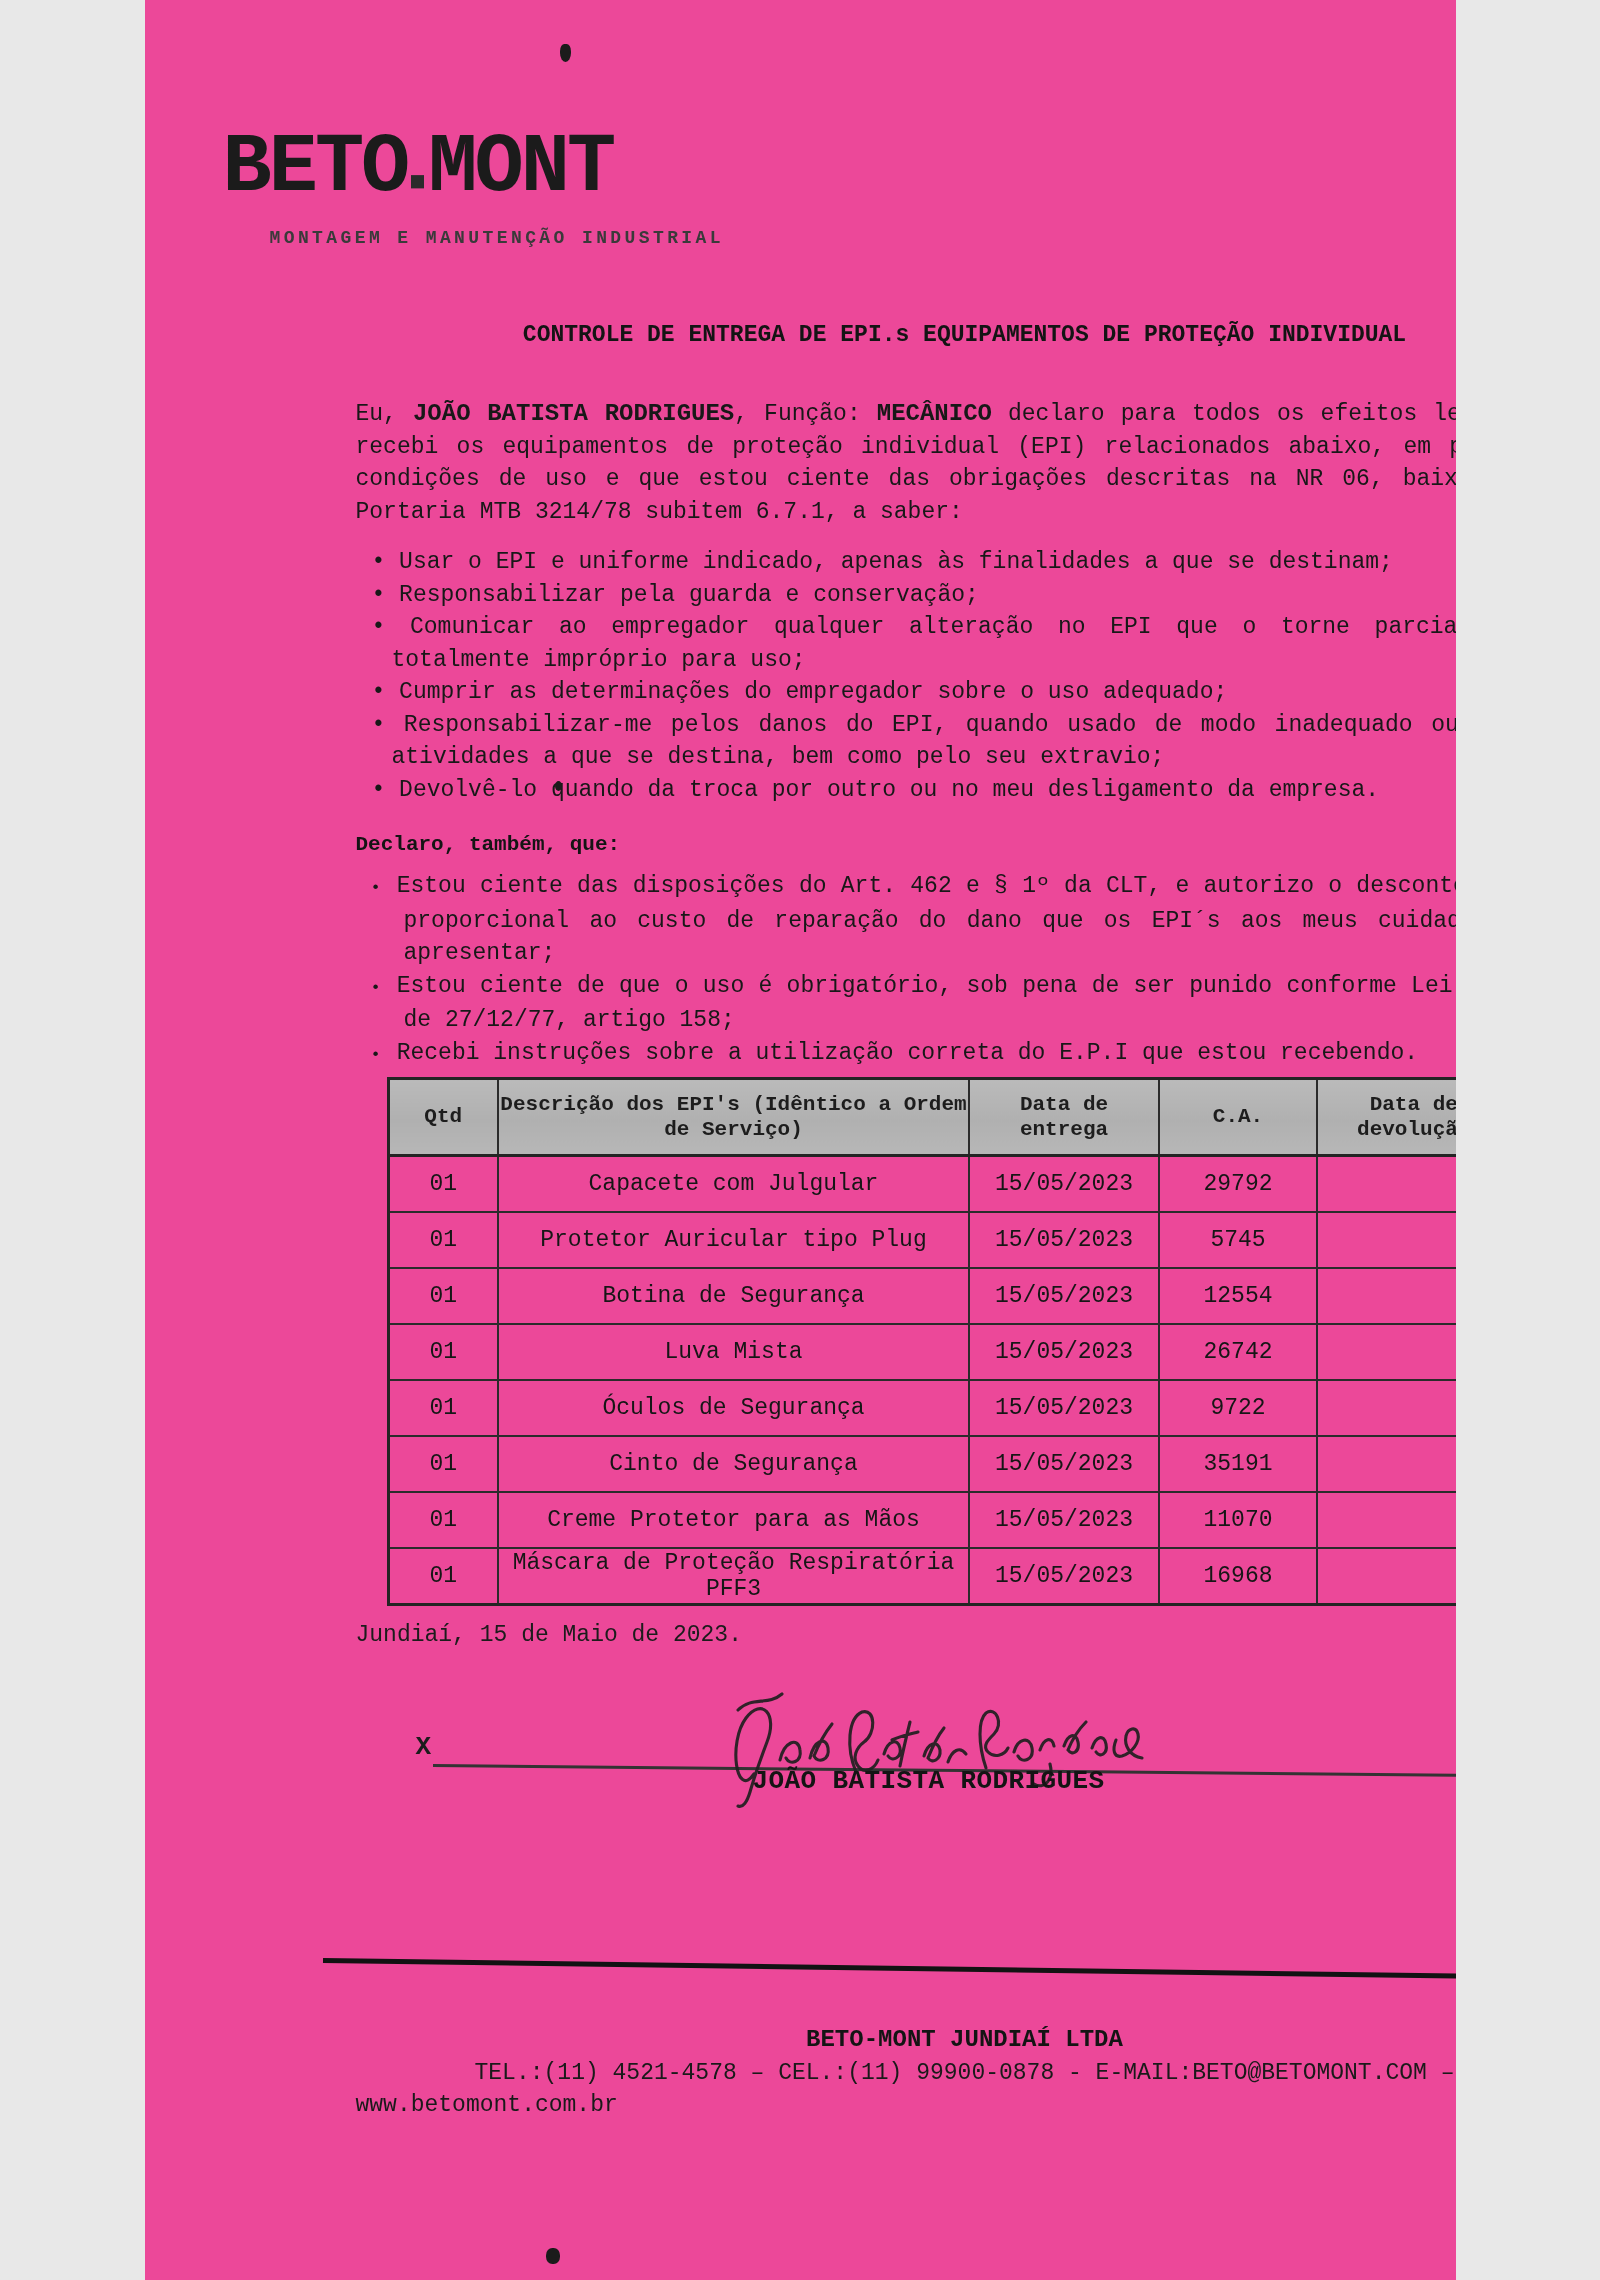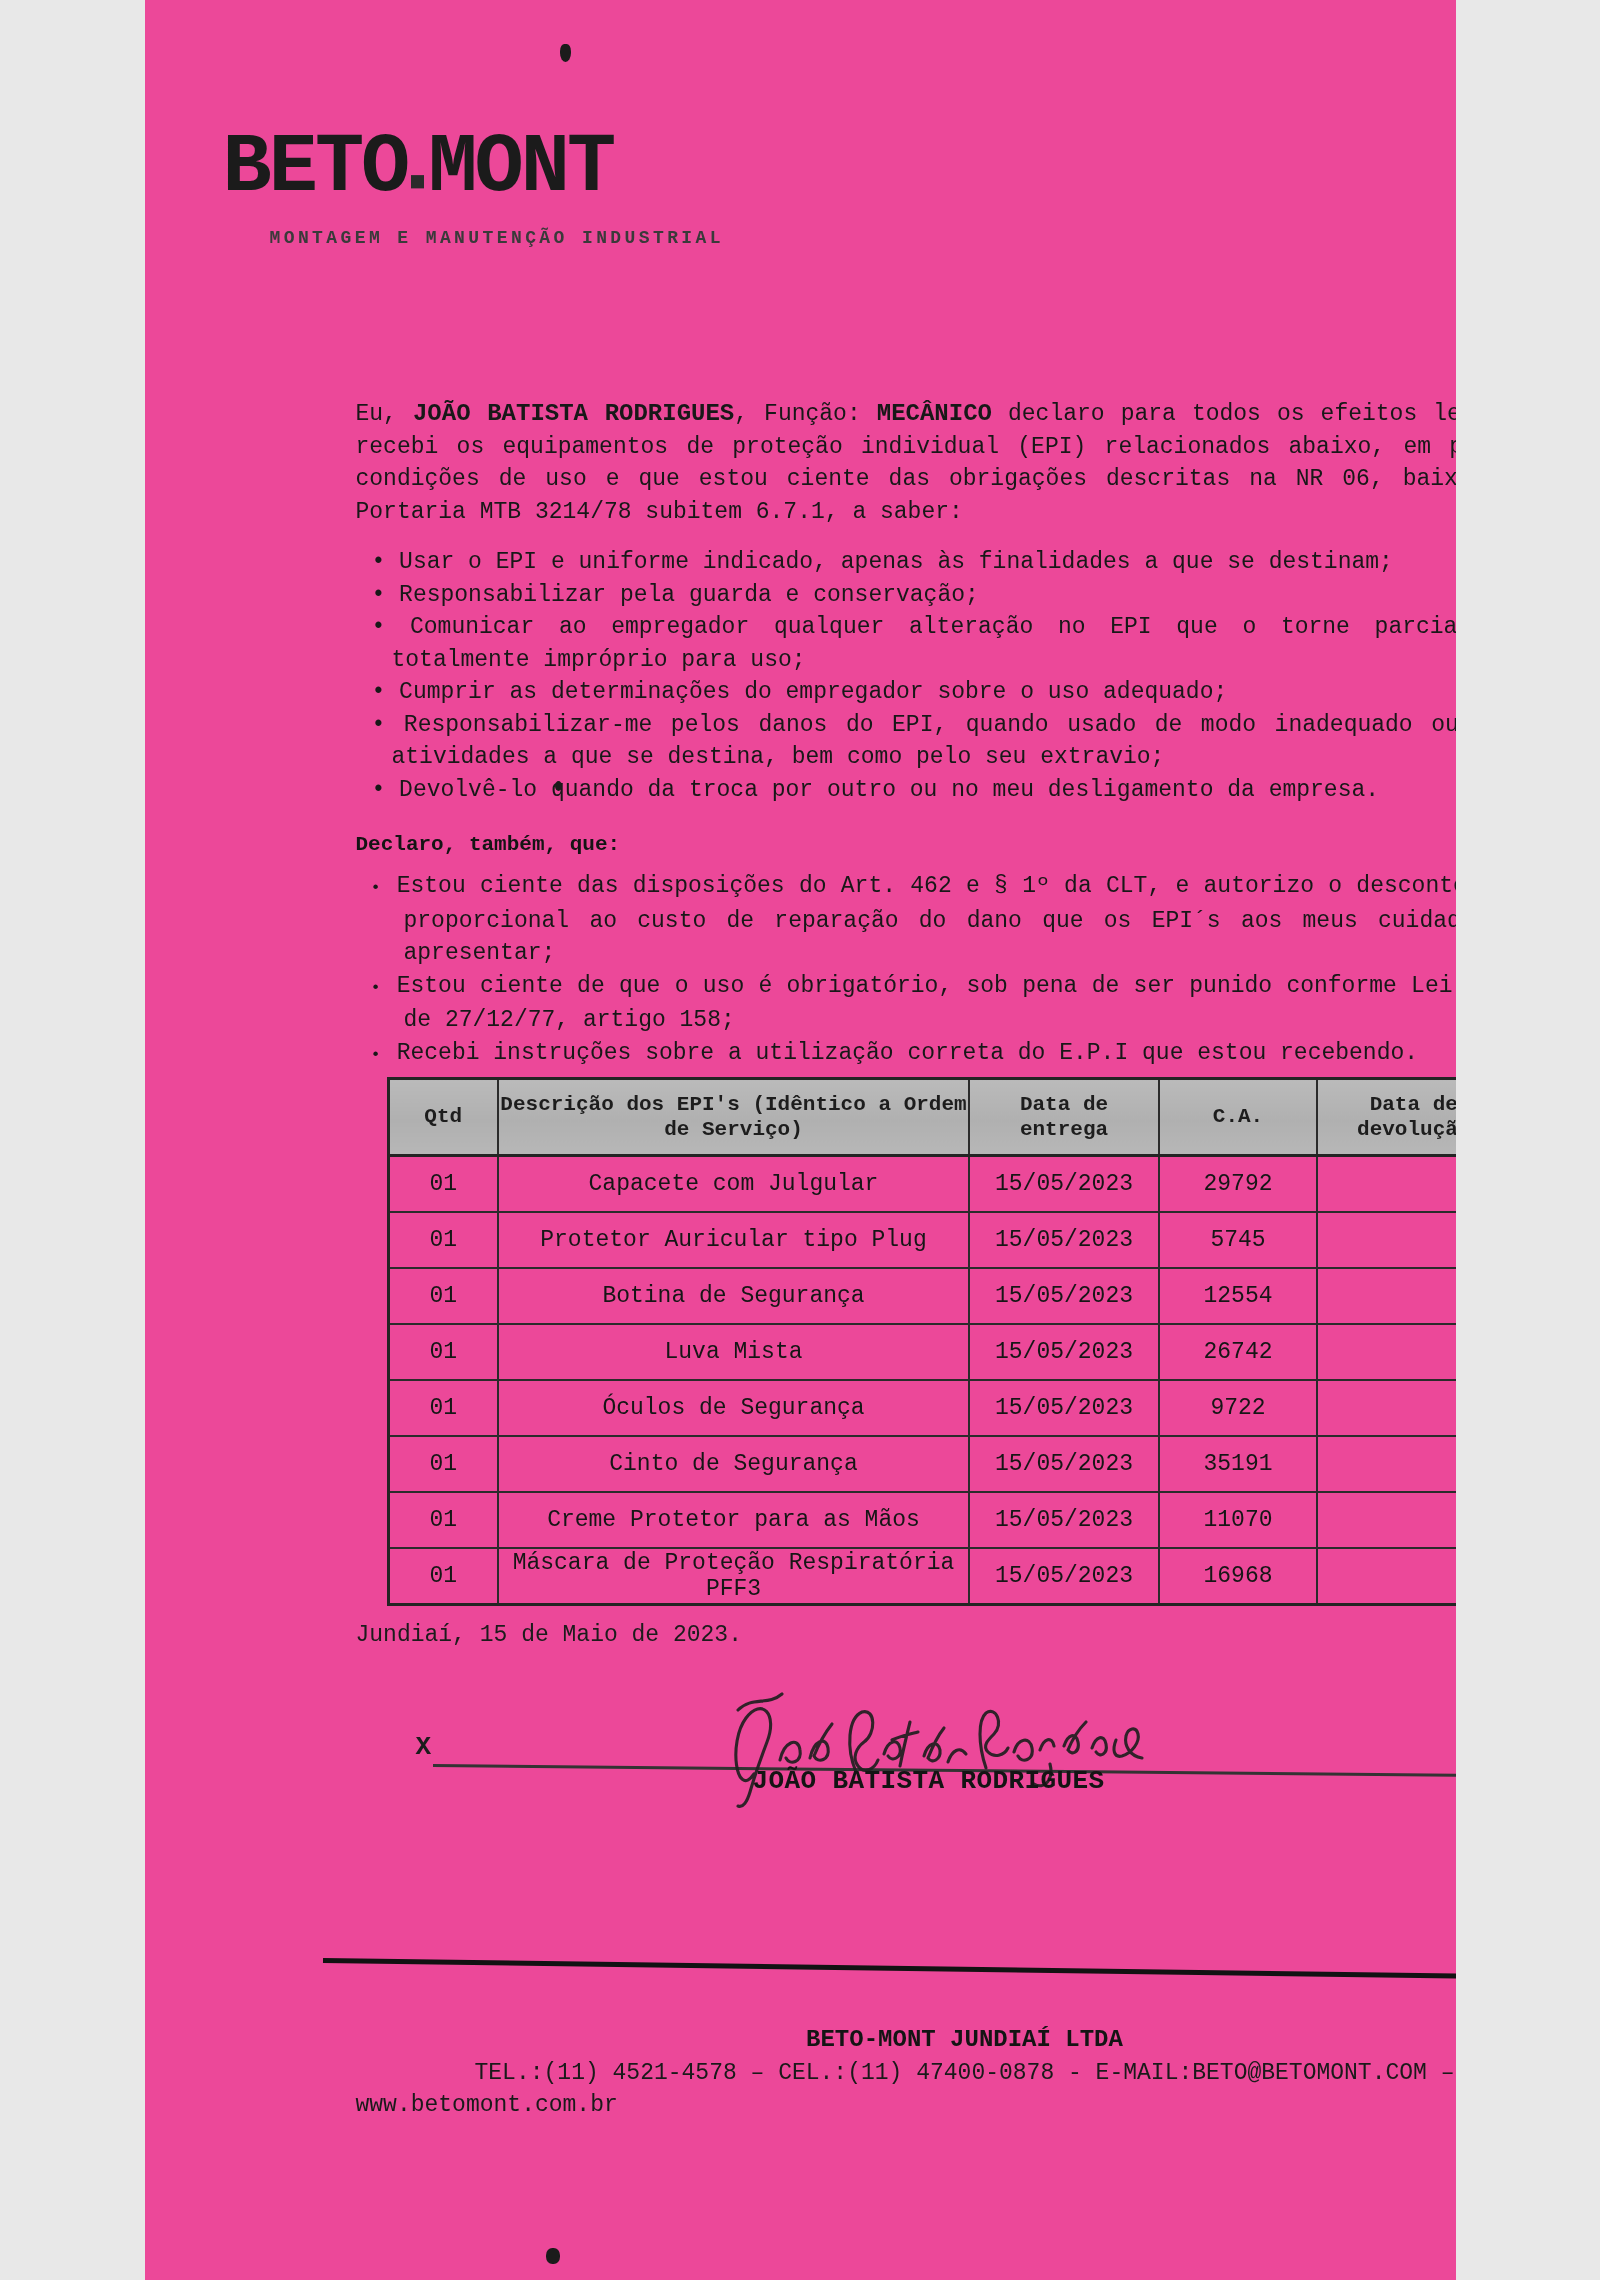--- a/index.html
+++ b/index.html
@@ -125,20 +125,21 @@
 
 <div class="sheet">
 
   <span class="blot blot-top"></span>
 
   <div class="logo">
     <span>BETO</span><span class="logo-dot"></span><span>MONT</span>
   </div>
   <div class="tagline">MONTAGEM E MANUTENÇÃO INDUSTRIAL</div>
 
+  <div class="title">CONTROLE DE ENTREGA DE EPI.s EQUIPAMENTOS DE PROTEÇÃO INDIVIDUAL</div>
 
   <p class="intro bodytext"><span>Eu, </span><b>JOÃO BATISTA RODRIGUES</b><span>, Função: </span><b>MECÂNICO</b><span> declaro para todos os efeitos legais que recebi os equipamentos de proteção individual (EPI) relacionados abaixo, em perfeitas condições de uso e que estou ciente das obrigações descritas na NR 06, baixada pela Portaria MTB 3214/78 subitem 6.7.1, a saber:</span></p>
 
   <ul class="obligations bodytext">
     <li>Usar o EPI e uniforme indicado, apenas às finalidades a que se destinam;</li>
     <li>Responsabilizar pela guarda e conservação;</li>
     <li>Comunicar ao empregador qualquer alteração no EPI que o torne parcialmente ou totalmente impróprio para uso;</li>
     <li>Cumprir as determinações do empregador sobre o uso adequado;</li>
     <li>Responsabilizar-me pelos danos do EPI, quando usado de modo inadequado ou fora das atividades a que se destina, bem como pelo seu extravio;</li>
     <li>Devolvê-lo quando da troca por outro ou no meu desligamento da empresa.</li>
@@ -245,21 +246,21 @@
       <path d="M266,88 C258,64 258,40 266,33 C276,26 284,44 274,54 C268,60 262,66 268,72 C274,78 284,76 288,68"></path>
       <path d="M294,72 C298,58 310,56 312,68 C314,80 302,84 298,76 M320,70 C324,58 332,56 334,66 M330,84 C334,100 324,110 314,104 M344,66 C348,54 356,52 358,62 C360,72 352,76 348,70 C352,60 358,50 366,42"></path>
       <path d="M372,68 C376,56 384,54 386,64 C388,74 380,78 376,72 M396,60 C392,70 394,78 402,76 C412,73 420,62 418,54 C416,46 408,48 406,56 C404,66 410,76 422,78"></path>
     </svg>
   </div>
 
   <div class="sig-name">JOÃO BATISTA RODRIGUES</div>
 
   <div class="footer-rule"></div>
   <div class="footer-company">BETO-MONT JUNDIAÍ LTDA</div>
-  <div class="footer-contacts">TEL.:(11) 4521-4578 – CEL.:(11) 47400-0878 - E-MAIL:BETO@BETOMONT.COM –</div>
+  <div class="footer-contacts">TEL.:(11) 4521-4578 – CEL.:(11) 99900-0878 - E-MAIL:BETO@BETOMONT.COM –</div>
   <div class="footer-site">www.betomont.com.br</div>
 
   <span class="blot blot-a"></span>
   <span class="blot blot-b"></span>
   <span class="blot blot-c"></span>
   <span class="blot blot-d"></span>
   <span class="blot blot-e"></span>
   <span class="blot blot-f"></span>
   <span class="blot blot-g"></span>
   <span class="blot blot-bottom"></span>

